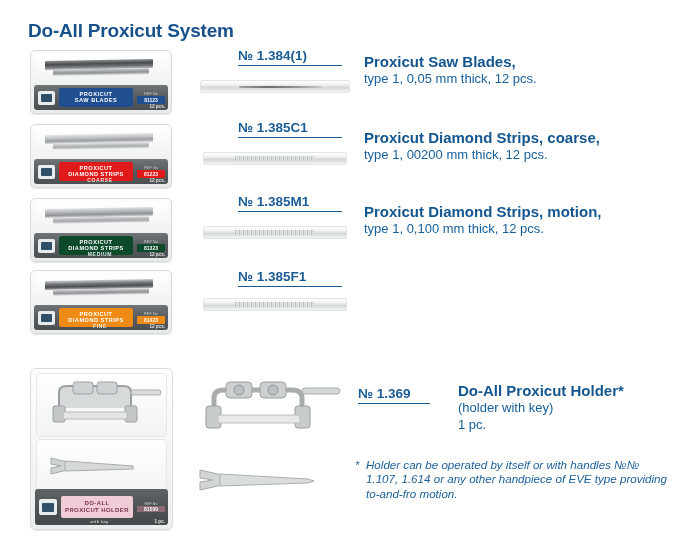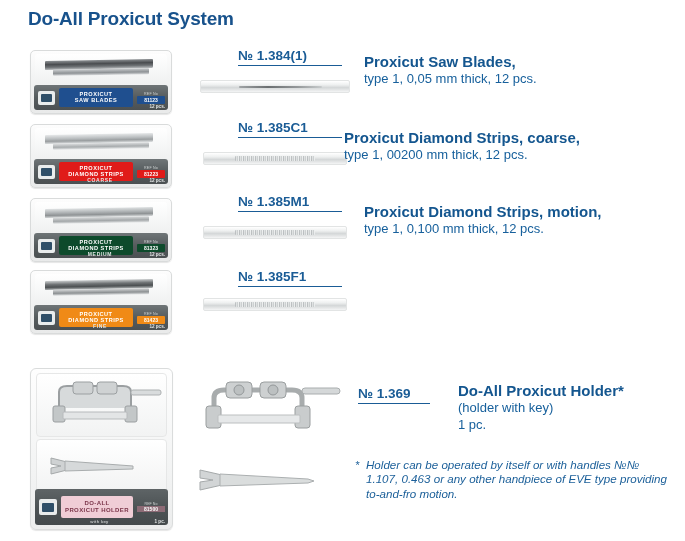--- a/index.html
+++ b/index.html
@@ -7,21 +7,21 @@
     width:685px;height:541px;
     background:#ffffff;
     font-family:"Liberation Sans", sans-serif;
     position:relative;
     overflow:hidden;
   }
   .page{position:relative;width:685px;height:541px;}
 
   
   .title{
-    position:absolute;left:28px;top:8px;
+    position:absolute;left:28px;top:20px;
     font-size:19px;font-weight:bold;
     color:#18528c;
     letter-spacing:-0.2px;
     white-space:nowrap;
   }
 
   
   .pack{
     position:absolute;left:30px;width:140px;height:62px;
     background:linear-gradient(180deg,#fdfdfd 0%,#f2f3f3 45%,#e9eaea 100%);
@@ -232,21 +232,21 @@
       </div>
     </div>
     <div class="grade">COARSE</div>
     <div class="qty">12 pcs.</div>
   </div>
 
   <div class="strip" style="left:203px;top:152px;width:142px;">
       <div class="grit"></div>
     </div>
   <div class="ordno" style="left:238px;top:120px;width:104px;">№ 1.385C1</div>
-  <div class="desc" style="left:344px;top:129px;">
+  <div class="desc" style="left:364px;top:129px;">
     <span class="nm">Proxicut Diamond Strips, coarse,</span>
     <span class="sp">type 1, 00200 mm thick, 12 pcs.</span>
   </div>
 
   <div class="pack" style="top:198px;">
     <div class="tray">
       <div class="blade" style="background:linear-gradient(180deg,#dfe2e3 0%,#aeb2b4 45%,#8f9395 72%,#d4d7d8 100%);"></div>
       <div class="blade2" style="background:linear-gradient(180deg,#d8dadb 0%,#a3a7a9 60%,#e0e2e3 100%);"></div>
     </div>
     <div class="band">
@@ -362,16 +362,16 @@
 
   <div class="ordno" style="left:358px;top:386px;width:72px;">№ 1.369</div>
   <div class="desc" style="left:458px;top:382px;">
     <span class="nm">Do-All Proxicut Holder*</span>
     <span class="sp">(holder with key)</span>
     <span class="sp">1 pc.</span>
   </div>
 
   <div class="footnote">
     <span class="star">*</span>
-    <span class="body">Holder can be operated by itself or with handles №№ 1.107, 0.463 or any other handpiece of EVE type providing to-and-fro motion.</span>
+    <span class="body">Holder can be operated by itself or with handles №№ 1.107, 1.614 or any other handpiece of EVE type providing to-and-fro motion.</span>
   </div>
 
 </div>
 
 </body></html>

